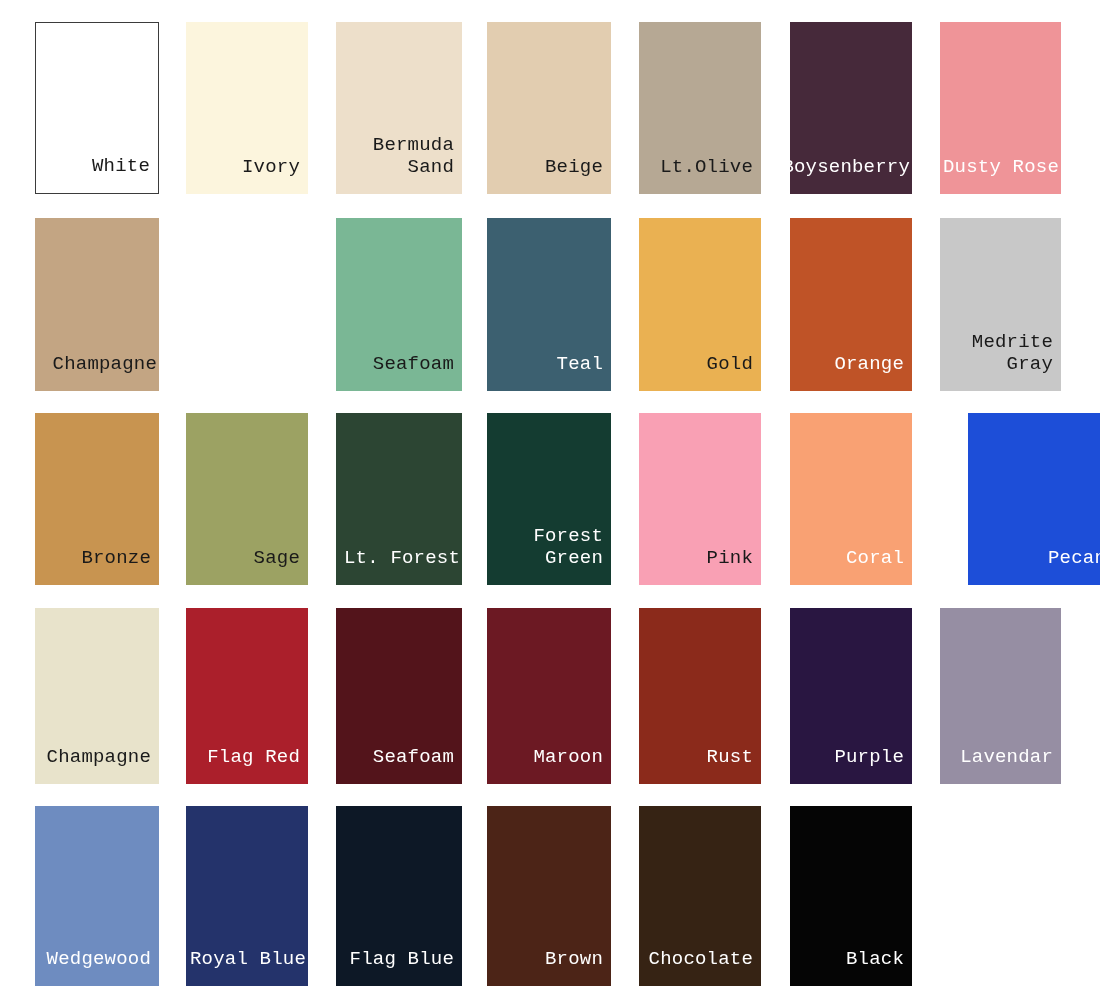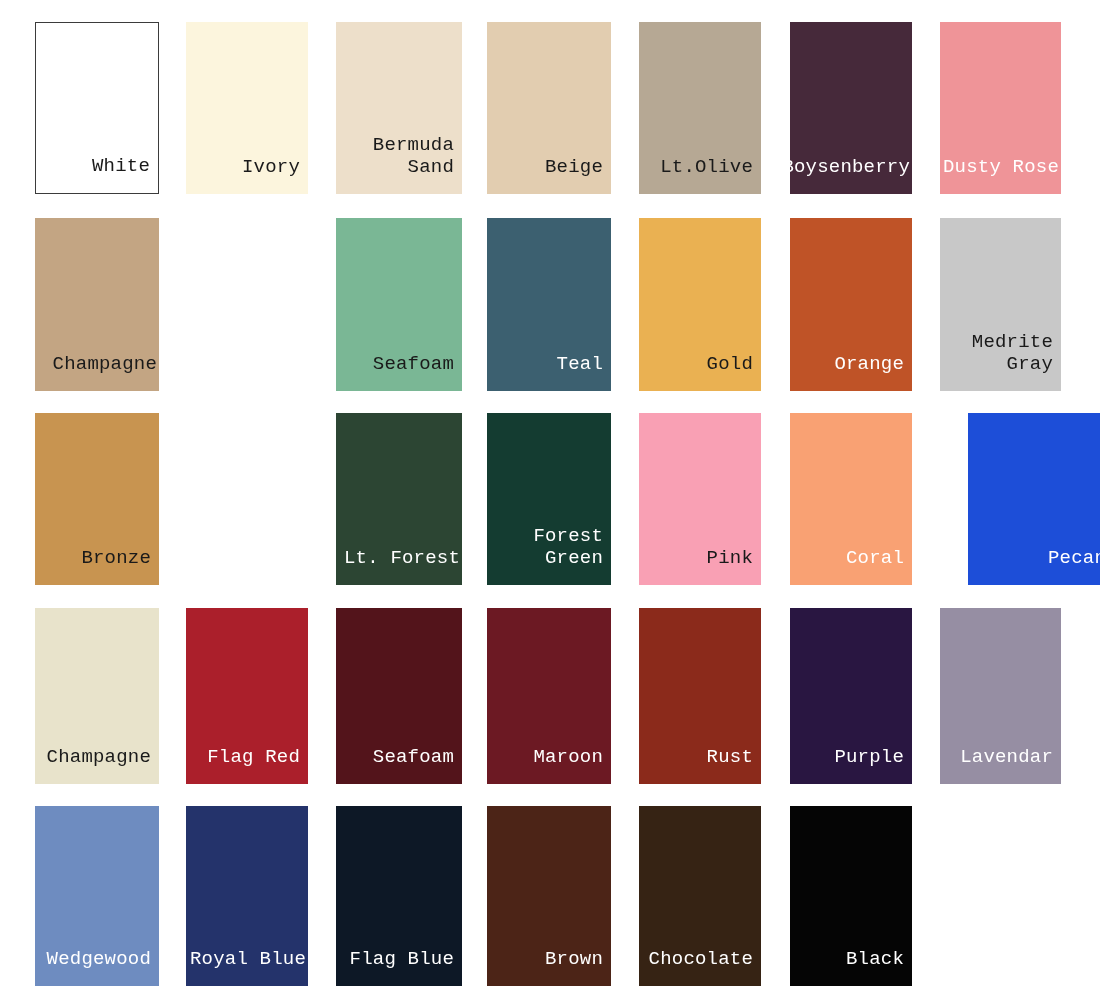--- a/index.html
+++ b/index.html
@@ -82,20 +82,23 @@
     </div>
     <div class="swatch" style="left: 790px; top: 218px; width: 122px; height: 173px; background: rgb(191, 83, 39);">
       <div class="label" style="color: rgb(255, 255, 255);"><div>Orange</div></div>
     </div>
     <div class="swatch" style="left: 940px; top: 218px; width: 121px; height: 173px; background: rgb(200, 200, 200);">
       <div class="label" style="color: rgb(26, 26, 26);"><div>Medrite</div><div>Gray</div></div>
     </div>
     <div class="swatch" style="left: 35px; top: 413px; width: 124px; height: 172px; background: rgb(200, 148, 80);">
       <div class="label" style="color: rgb(26, 26, 26);"><div>Bronze</div></div>
     </div>
+    <div class="swatch" style="left: 186px; top: 413px; width: 122px; height: 172px; background: rgb(156, 162, 99);">
+      <div class="label" style="color: rgb(26, 26, 26);"><div>Sage</div></div>
+    </div>
     <div class="swatch" style="left: 336px; top: 413px; width: 126px; height: 172px; background: rgb(44, 69, 51);">
       <div class="label overflow" style="color: rgb(255, 255, 255);"><div>Lt. Forest</div></div>
     </div>
     <div class="swatch" style="left: 487px; top: 413px; width: 124px; height: 172px; background: rgb(20, 60, 49);">
       <div class="label" style="color: rgb(255, 255, 255);"><div>Forest</div><div>Green</div></div>
     </div>
     <div class="swatch" style="left: 639px; top: 413px; width: 122px; height: 172px; background: rgb(249, 160, 180);">
       <div class="label" style="color: rgb(26, 26, 26);"><div>Pink</div></div>
     </div>
     <div class="swatch" style="left: 790px; top: 413px; width: 122px; height: 172px; background: rgb(249, 161, 115);">

